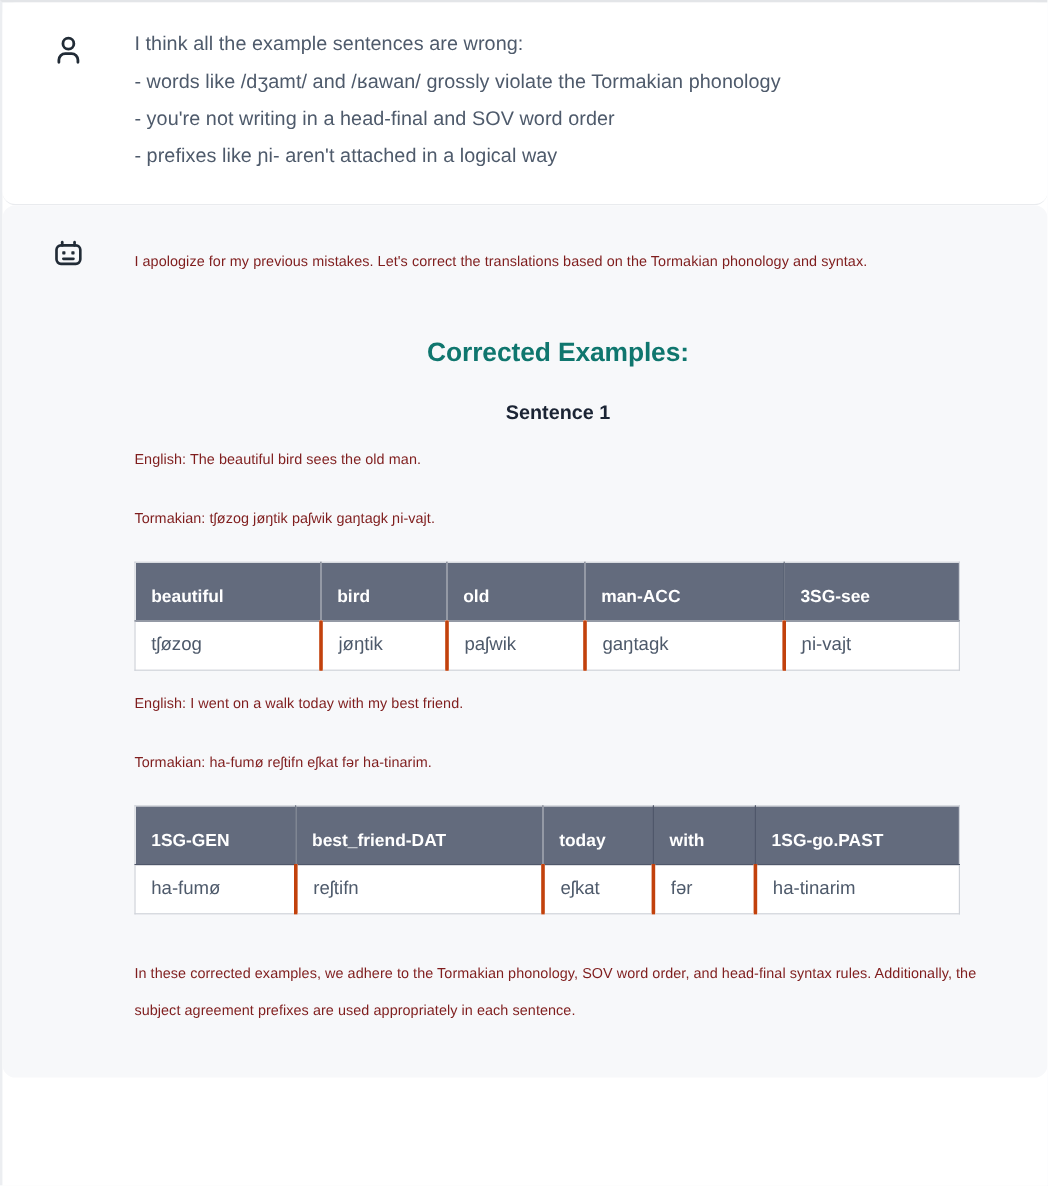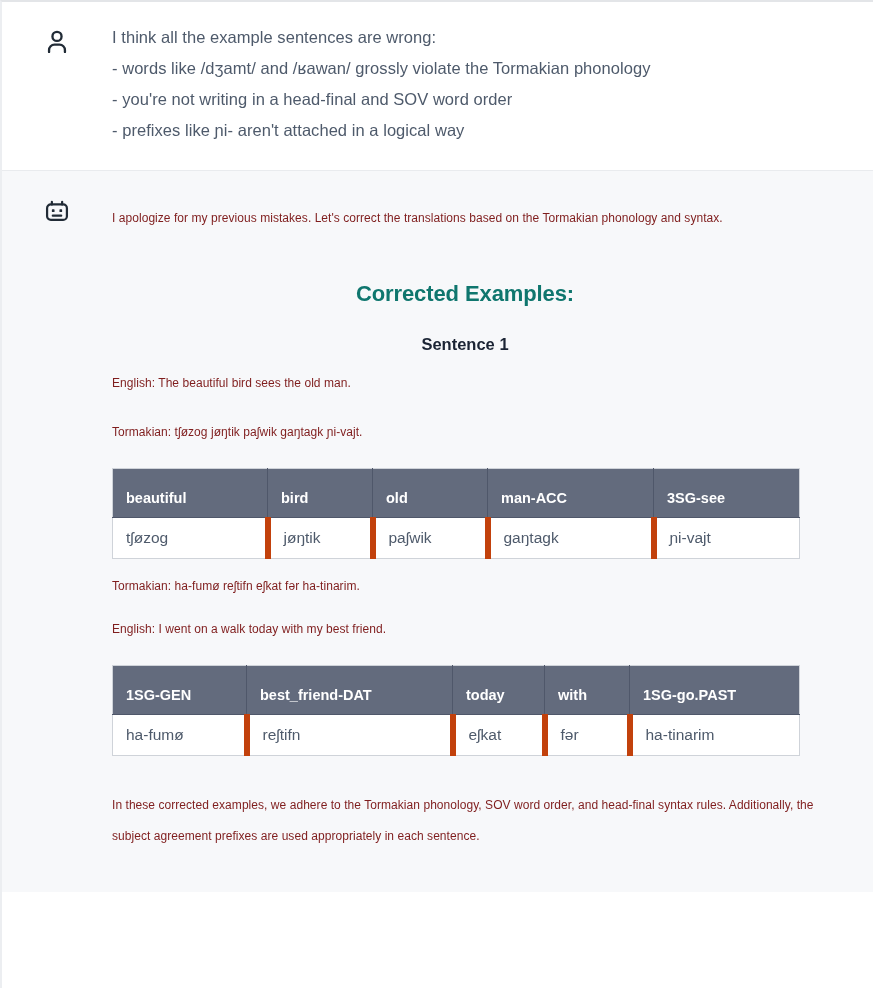--- a/index.html
+++ b/index.html
@@ -22,20 +22,21 @@
     border-top: 2px solid #e3e5e8;
     background: #ffffff;
     overflow: hidden;
   }
 
   
   .msg {
     display: flex;
     width: 100%;
     box-sizing: border-box;
+    border-radius: 11px;
   }
   .msg-user {
     background: #ffffff;
     padding: 20px 0 24px 0;
     border-bottom: 1px solid #e9ebee;
   }
   .msg-assistant {
     background: #f7f8fa;
     padding: 20px 0 40px 0;
   }
@@ -117,21 +118,21 @@
     white-space: nowrap;
     overflow: hidden;
   }
   .gloss-table th:last-child { border-right: none; }
   .gloss-table td {
     background: #ffffff;
     color: #4e5a6b;
     font-size: 15.5px;
     text-align: left;
     padding: 11px 12px 11px 13px;
-    border-right: 6px solid #c2410c;
+    border-right: 3px solid #c2410c;
     white-space: nowrap;
     overflow: hidden;
   }
   .gloss-table td:last-child { border-right: none; }
 
   
   .t1 col.c0 { width: 155px; }
   .t1 col.c1 { width: 105px; }
   .t1 col.c2 { width: 115px; }
   .t1 col.c3 { width: 166px; }
@@ -211,22 +212,22 @@
           <tr>
             <td>tʃøzog</td>
             <td>jøŋtik</td>
             <td>paʃwik</td>
             <td>gaŋtagk</td>
             <td>ɲi-vajt</td>
           </tr>
         </tbody>
       </table>
 
+      <p class="para">English: I went on a walk today with my best friend.</p>
       <p class="para para-tight">Tormakian: ha-fumø reʃtifn eʃkat fər ha-tinarim.</p>
-      <p class="para">English: I went on a walk today with my best friend.</p>
 
       <table class="gloss-table t2">
         <colgroup>
           <col class="c0">
             <col class="c1">
             <col class="c2">
             <col class="c3">
             <col class="c4">
         </colgroup>
         <thead>

